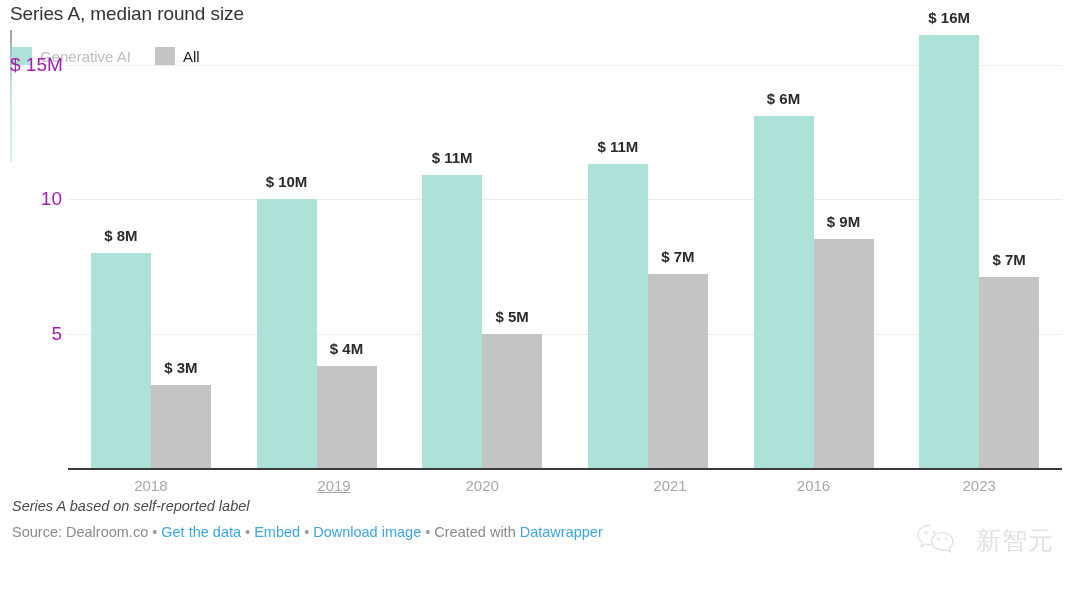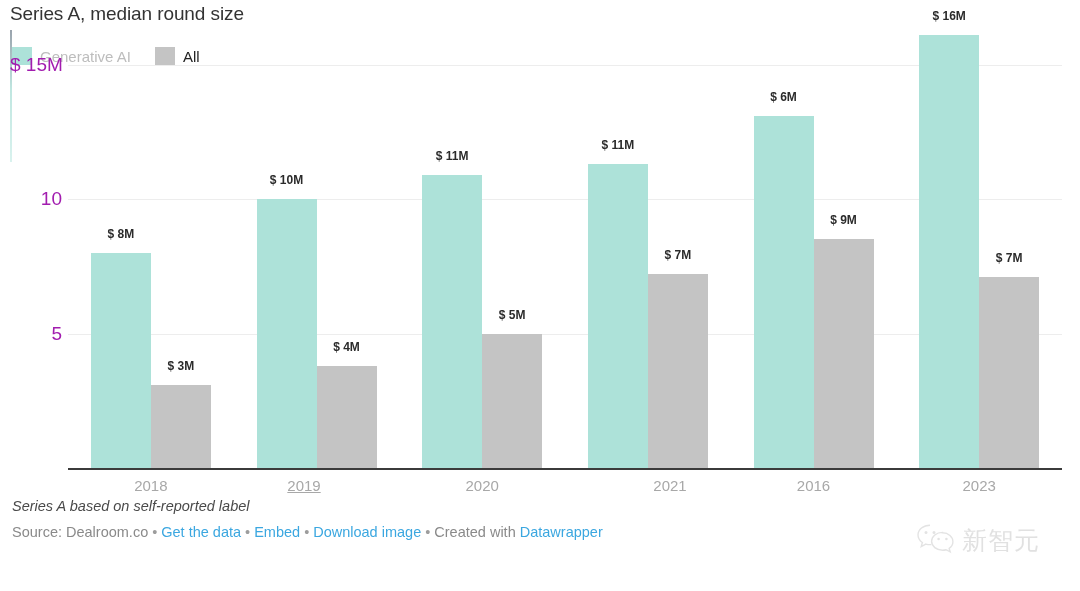--- a/index.html
+++ b/index.html
@@ -120,21 +120,21 @@
   .bar-all  { background: #c4c4c4; }
   #bars-layer {
     position: absolute;
     left: 0;
     top: 0;
     width: 1080px;
     height: 468px;
   }
   .bar-value-label {
     position: absolute;
-    font-size: 12px;
+    font-size: 15px;
     font-weight: bold;
     color: #2b2b2b;
     text-align: center;
     width: 120px;
     transform: translateX(-50%);
     white-space: nowrap;
   }
 
   
   #chart-footer {
@@ -162,21 +162,21 @@
   }
   #footer-source .sep { color: #9d9d9d; margin: 0 4px; }
 
   
   #watermark {
     position: absolute;
     left: 915px;
     top: 522px;
     display: flex;
     align-items: center;
-    gap: 5px;
+    gap: 19px;
     opacity: 0.55;
   }
   #watermark-text {
     font-size: 25px;
     color: #c9c9c9;
     font-family: "DejaVu Sans", sans-serif;
     letter-spacing: 1px;
   }
 </style>
 </head>
@@ -233,21 +233,21 @@
       <div class="bar-value-label" style="left: 617.833px; top: 138.069px;">$ 11M</div>
       <div class="bar-value-label" style="left: 677.833px; top: 248.345px;">$ 7M</div>
       <div class="bar-value-label" style="left: 783.5px; top: 89.6552px;">$ 6M</div>
       <div class="bar-value-label" style="left: 843.5px; top: 213.379px;">$ 9M</div>
       <div class="bar-value-label" style="left: 949.167px; top: 8.96552px;">$ 16M</div>
       <div class="bar-value-label" style="left: 1009.17px; top: 251.034px;">$ 7M</div>
     </div>
   <div id="axis-baseline"></div>
   <div id="x-axis">
       <div class="x-tick-label" style="left: 150.833px;">2018</div>
-      <div class="x-tick-label" style="left: 304px; text-decoration: underline;">2019</div>
+      <div class="x-tick-label" style="left: 334px; text-decoration: underline;">2019</div>
       <div class="x-tick-label" style="left: 482.167px;">2020</div>
       <div class="x-tick-label" style="left: 670px;">2021</div>
       <div class="x-tick-label" style="left: 813.5px;">2016</div>
       <div class="x-tick-label" style="left: 979.167px;">2023</div>
     </div>
 </div>
 
 <div id="chart-footer">
   <div id="footer-note">Series A based on self-reported label</div>
   <div id="footer-source">

